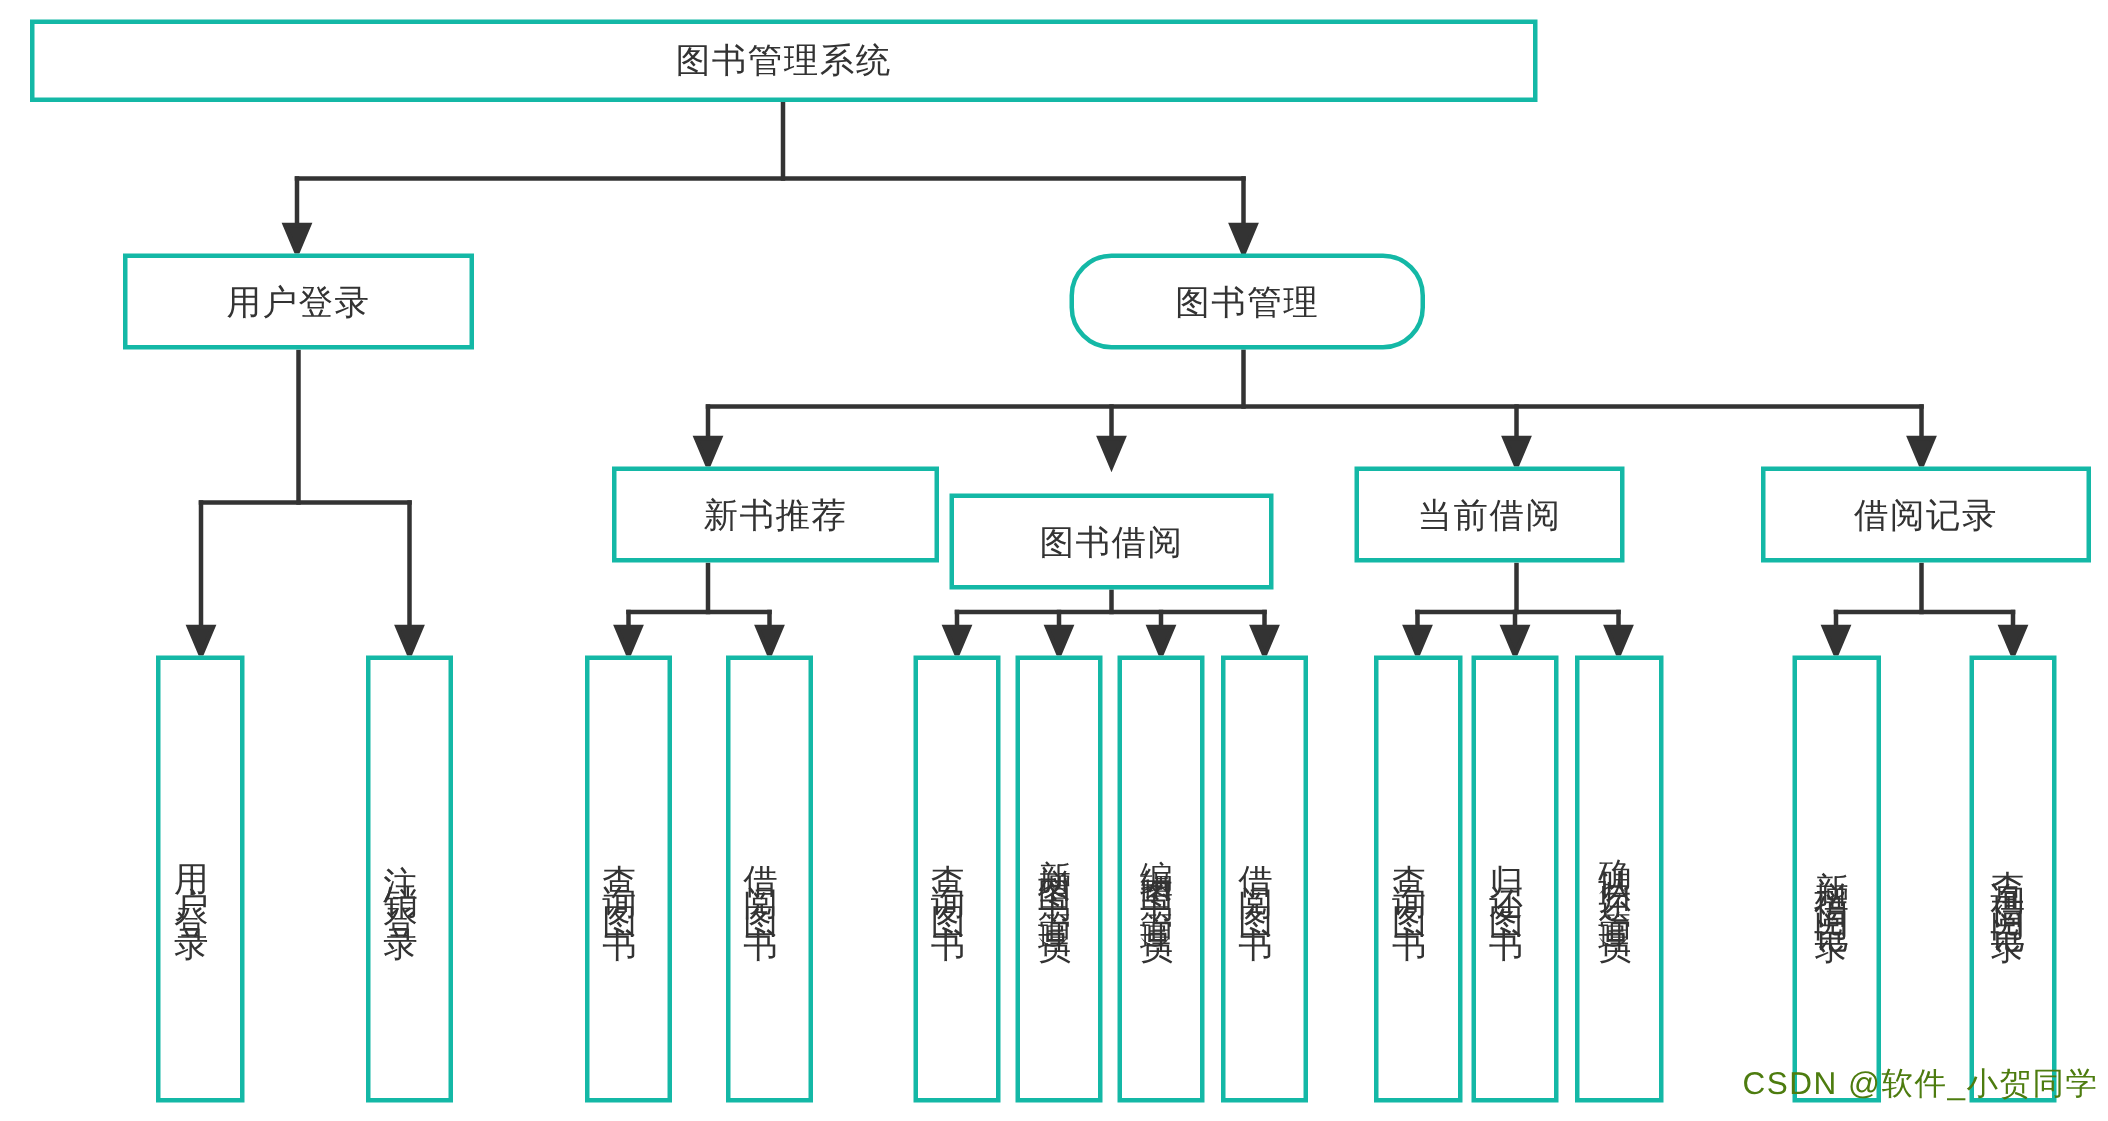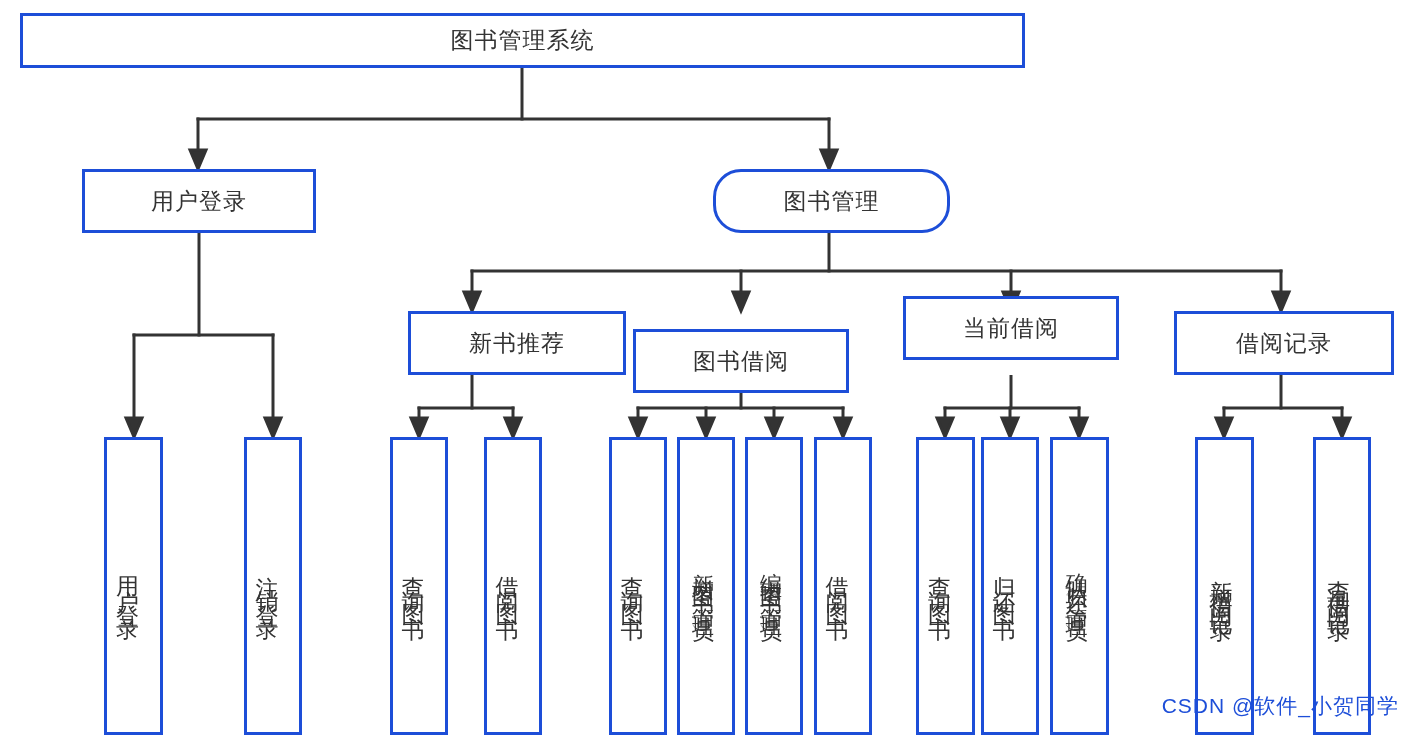--- a/index.html
+++ b/index.html
@@ -19,21 +19,21 @@
   }
   svg.connectors {
     position: absolute;
     left: 0; top: 0;
     width: 1405px; height: 747px;
   }
   .box {
     position: absolute;
     box-sizing: border-box;
     background: #ffffff;
-    border: 3px solid #1d4ed8;
+    border: 3px solid #14b8a6;
     display: flex;
     align-items: center;
     justify-content: center;
     color: #333333;
     font-size: 23px;
     letter-spacing: 1px;
     line-height: 1;
     z-index: 2;
   }
   .leaf .vtext {
@@ -45,44 +45,44 @@
   .vt-s { letter-spacing: 14px; padding-block-start: 12px; }
   .vt-m { letter-spacing: 8px;  padding-block-start: 7px; }
   .vt-l { letter-spacing: 7px;  padding-block-start: 6px; font-size: 22px; }
 
   
   #box-root { left: 20px;  top: 13px;  width: 1005px; height: 55px; }
   #box-l2a  { left: 82px;  top: 169px; width: 234px;  height: 64px; }
   #box-l2b  { left: 713px; top: 169px; width: 237px;  height: 64px; border-radius: 28px; }
   #box-l3a  { left: 363px; top: 311px; width: 218px;  height: 64px; margin-left: 45px; }
   #box-l3b  { left: 633px; top: 311px; width: 216px;  height: 64px; margin-top: 18px; }
-  #box-l3c  { left: 903px; top: 296px; width: 216px;  height: 64px; }
+  #box-l3c  { left: 903px; top: 311px; width: 180px;  height: 64px; }
   #box-l3d  { left: 1174px;top: 311px; width: 220px;  height: 64px; }
 
   .leaf { top: 437px; height: 298px; width: 58px; }
   #leaf-a1 { left: 104px; width: 59px; }
   #leaf-a2 { left: 244px; }
   #leaf-b1 { left: 390px; }
   #leaf-b2 { left: 484px; }
   #leaf-c1 { left: 609px; }
   #leaf-c2 { left: 677px; }
   #leaf-c3 { left: 745px; }
   #leaf-c4 { left: 814px; }
   #leaf-d1 { left: 916px; width: 59px; }
   #leaf-d2 { left: 981px; }
   #leaf-d3 { left: 1050px; width: 59px; }
   #leaf-e1 { left: 1195px; width: 59px; }
   #leaf-e2 { left: 1313px; }
 
   .watermark {
     position: absolute;
     right: 6px;
-    top: 692px;
+    top: 708px;
     font-size: 21px;
-    color: #1d4ed8;
+    color: #4d7c0f;
     letter-spacing: 1px;
     z-index: 3;
   }
 </style>
 </head>
 <body>
 
 <div class="stage">
 
   <svg class="connectors" viewBox="0 0 1405 747" xmlns="http://www.w3.org/2000/svg">

